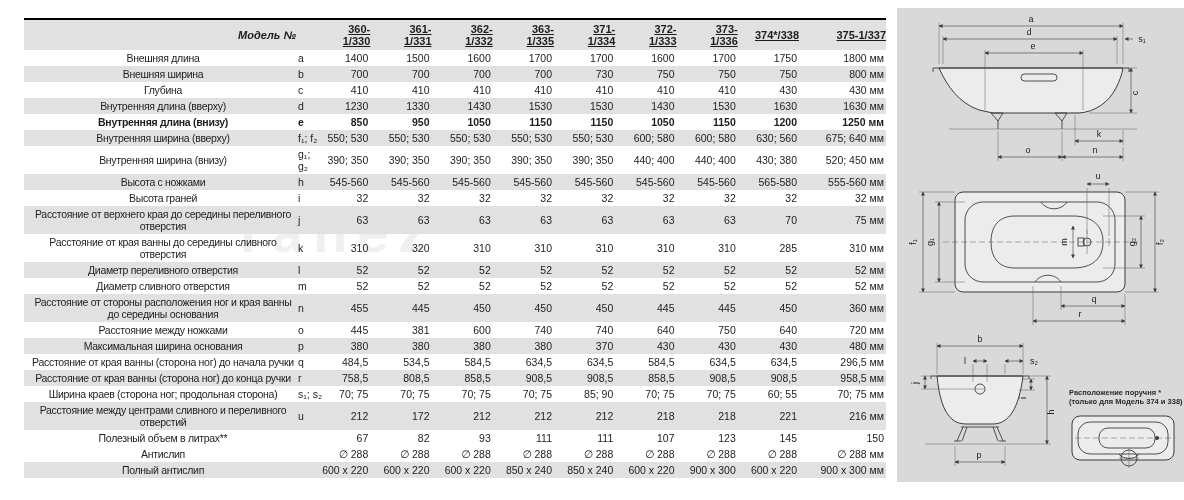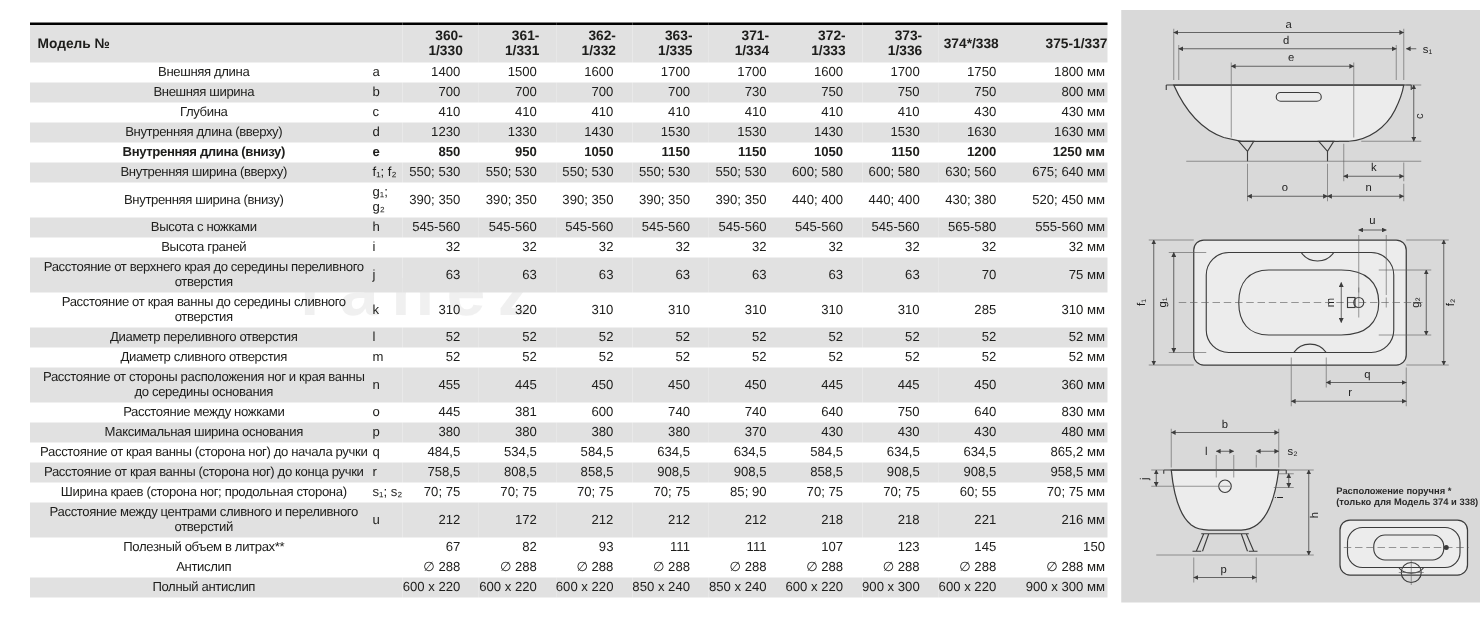--- a/index.html
+++ b/index.html
@@ -5,23 +5,23 @@
   html,body{margin:0;padding:0;background:#fff;}
   .page{position:relative;width:1184px;height:500px;overflow:hidden;
         font-family:"Liberation Sans","DejaVu Sans",sans-serif;color:#1d1d1b;background:#fff;}
 
   
   .table-wrap{position:absolute;left:24px;top:18px;width:862px;}
   table{border-collapse:collapse;width:100%;table-layout:fixed;}
   th,td{font-size:10.5px;line-height:12px;padding:2px 0;vertical-align:middle;}
   thead th{border-top:2px solid #000;background:#e1e1e1;font-weight:bold;text-align:right;
            padding:3px 0;font-size:11px;}
-  thead th.lbl-col{text-align:left;padding-left:6px;width:266px;}
+  thead th.lbl-col{text-align:right;padding-left:6px;width:266px;font-style:italic;}
   thead th.ltr-col{width:26px;}
-  thead th.val-col{padding-right:13px;}
+  thead th.val-col{padding-right:13px;text-decoration:underline;}
   thead th.val-col.last{padding-right:0;width:74px;}
   td.lbl{text-align:center;padding-left:6px;letter-spacing:-0.3px;}
   td.ltr{text-align:left;padding-left:2px;}
   td.val{text-align:right;padding-right:15px;}
   td.val.last{padding-right:2px;}
   tr.alt td{background:#e1e1e1;}
   tr.boldrow td{font-weight:bold;}
 
   .watermark{position:absolute;left:240px;top:200px;font-size:56px;font-weight:bold;
              letter-spacing:10px;color:#777;opacity:.10;pointer-events:none;}
@@ -259,21 +259,21 @@
             <td class="lbl">Расстояние между ножками</td>
             <td class="ltr">o</td>
             <td class="val">445</td>
             <td class="val">381</td>
             <td class="val">600</td>
             <td class="val">740</td>
             <td class="val">740</td>
             <td class="val">640</td>
             <td class="val">750</td>
             <td class="val">640</td>
-            <td class="val last">830 мм</td>
+            <td class="val last">720 мм</td>
           </tr>
           <tr class="alt">
             <td class="lbl">Максимальная ширина основания</td>
             <td class="ltr">p</td>
             <td class="val">380</td>
             <td class="val">380</td>
             <td class="val">380</td>
             <td class="val">380</td>
             <td class="val">370</td>
             <td class="val">430</td>
@@ -285,21 +285,21 @@
             <td class="lbl">Расстояние от края ванны (сторона ног) до начала ручки</td>
             <td class="ltr">q</td>
             <td class="val">484,5</td>
             <td class="val">534,5</td>
             <td class="val">584,5</td>
             <td class="val">634,5</td>
             <td class="val">634,5</td>
             <td class="val">584,5</td>
             <td class="val">634,5</td>
             <td class="val">634,5</td>
-            <td class="val last">865,2 мм</td>
+            <td class="val last">296,5 мм</td>
           </tr>
           <tr class="alt">
             <td class="lbl">Расстояние от края ванны (сторона ног) до конца ручки</td>
             <td class="ltr">r</td>
             <td class="val">758,5</td>
             <td class="val">808,5</td>
             <td class="val">858,5</td>
             <td class="val">908,5</td>
             <td class="val">908,5</td>
             <td class="val">858,5</td>

